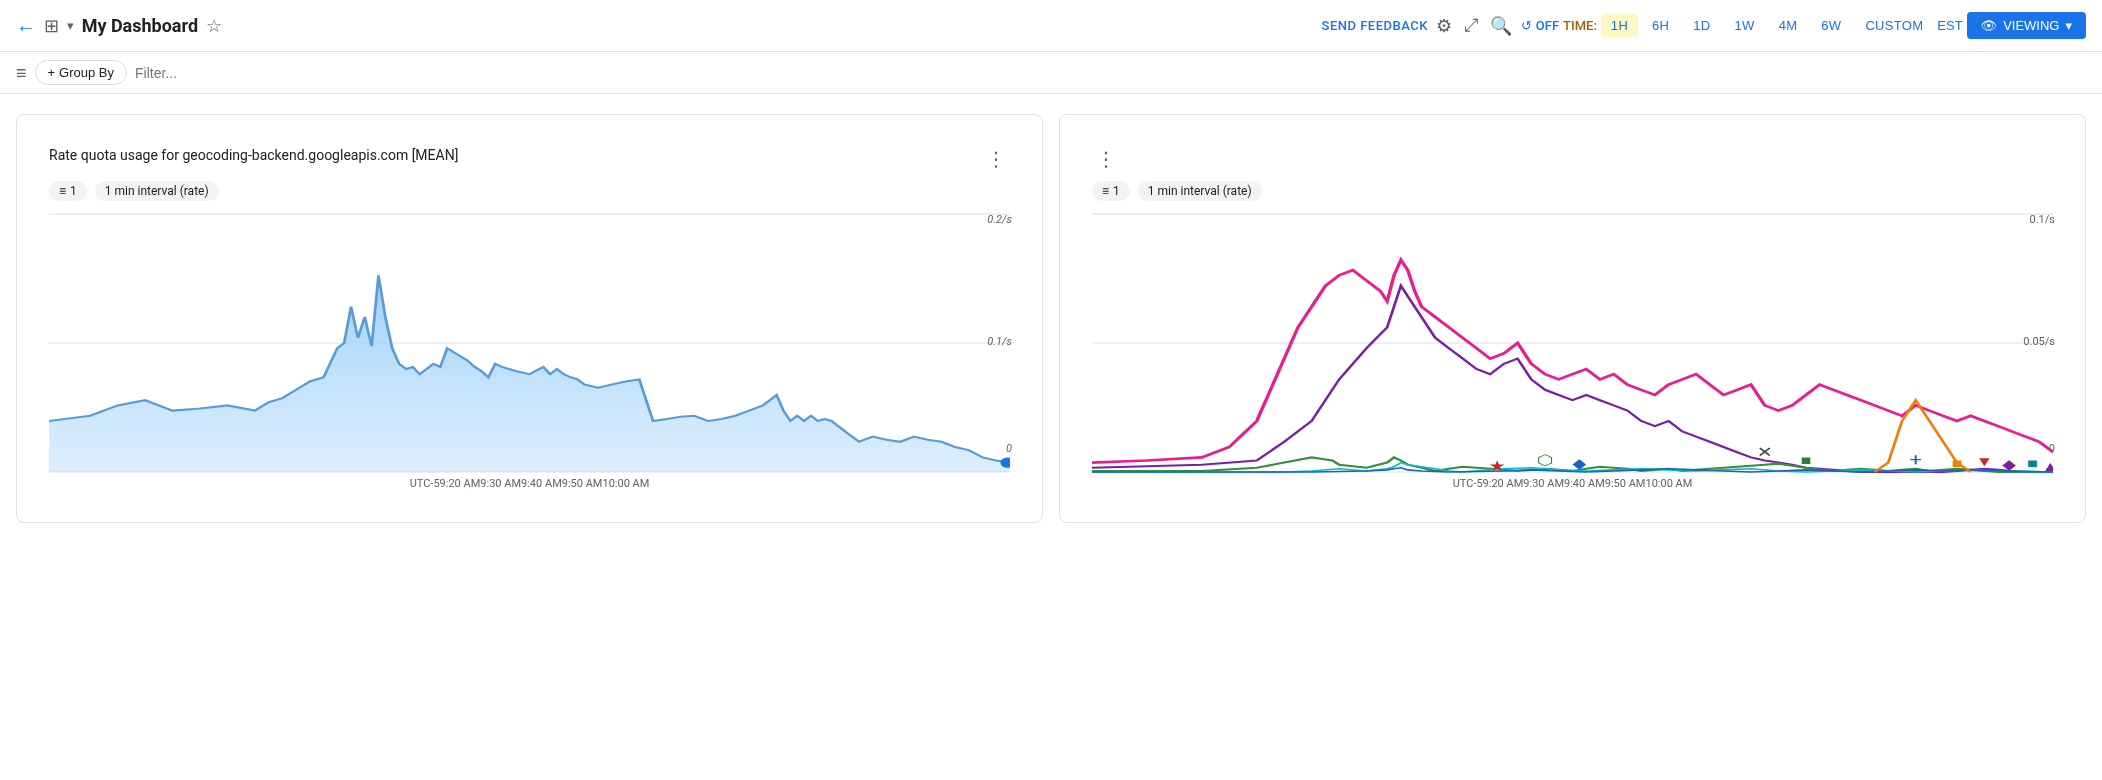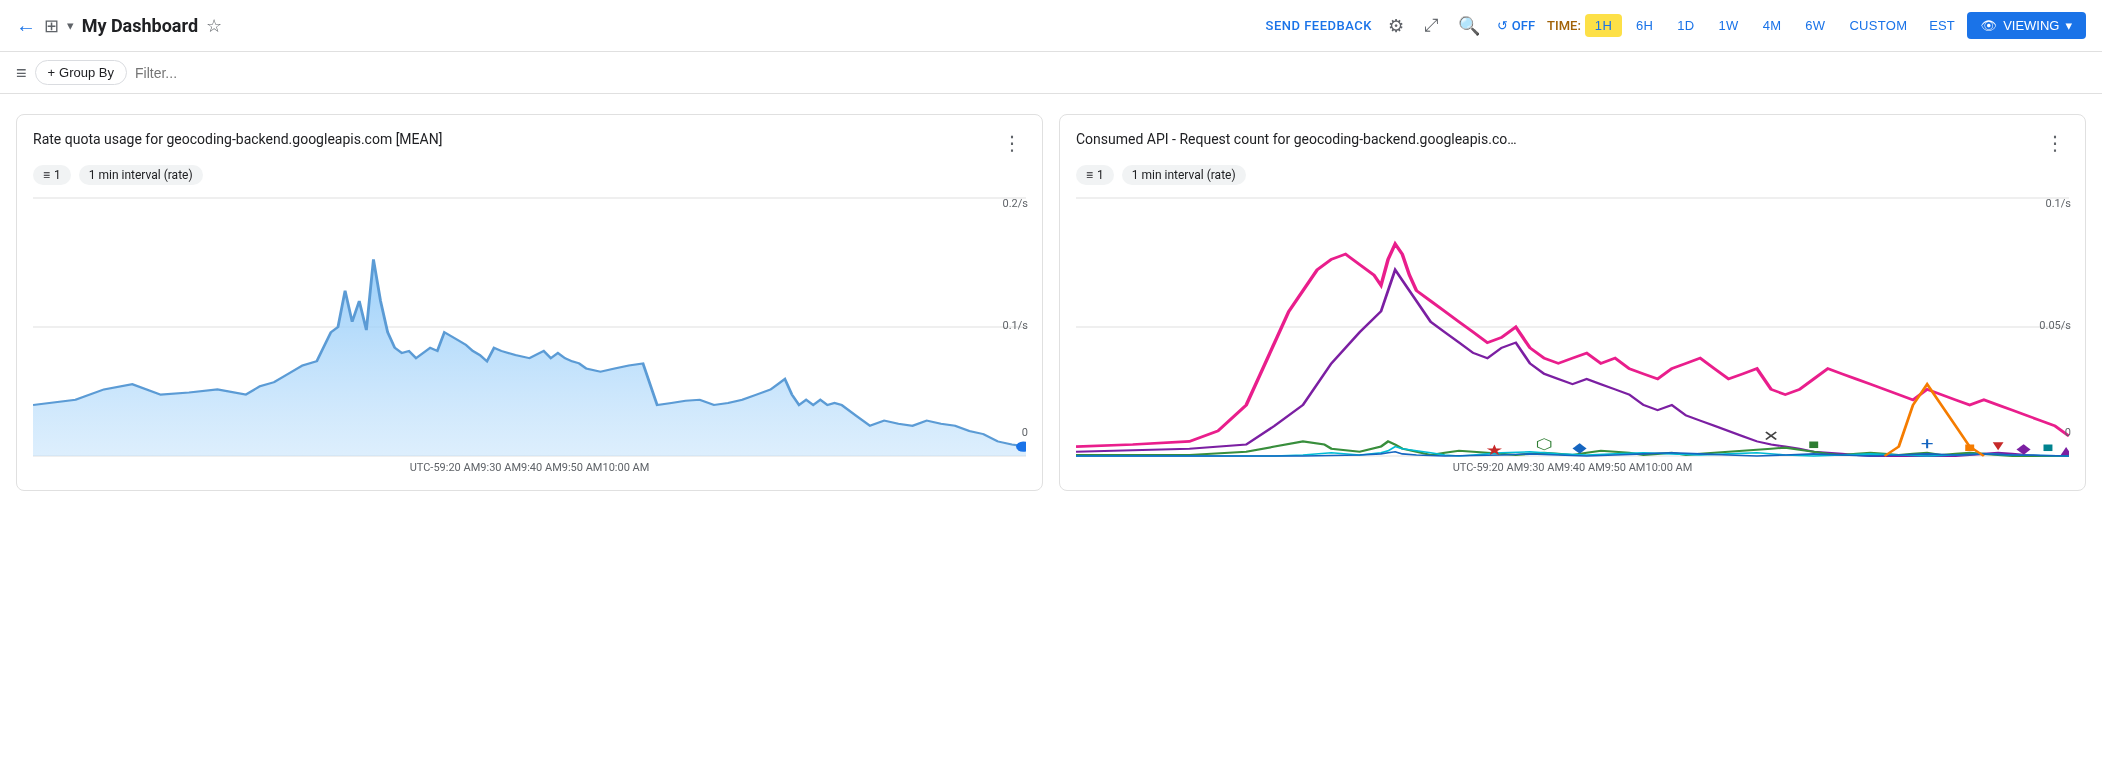--- a/index.html
+++ b/index.html
@@ -12,39 +12,39 @@
       padding: 0 16px;
       height: 52px;
       border-bottom: 1px solid #e0e0e0;
       gap: 8px;
     }
     .header-left { display: flex; align-items: center; gap: 8px; flex: 1; }
     .back-btn { color: #1a73e8; cursor: pointer; background: none; border: none; font-size: 20px; }
     .grid-icon { color: #5f6368; font-size: 18px; cursor: pointer; }
     .dashboard-title { font-size: 18px; font-weight: 700; color: #202124; }
     .star-icon { color: #5f6368; font-size: 18px; cursor: pointer; }
-    .header-center { display: flex; align-items: center; gap: 12px; }
+    .header-center { display: flex; align-items: center; gap: 4px; }
     .send-feedback { color: #1a73e8; font-size: 13px; font-weight: 500; cursor: pointer; text-transform: uppercase; letter-spacing: 0.5px; }
     .icon-btn { color: #5f6368; font-size: 18px; cursor: pointer; background: none; border: none; padding: 4px; }
     .auto-refresh { display: flex; align-items: center; gap: 4px; color: #1a73e8; font-size: 13px; font-weight: 500; cursor: pointer; }
     .time-section { display: flex; align-items: center; gap: 4px; }
     .time-label { color: #a16207; font-size: 13px; font-weight: 500; }
     .time-btn {
       padding: 4px 10px;
       border: none;
       background: none;
       color: #1a73e8;
       font-size: 13px;
       font-weight: 500;
       cursor: pointer;
       border-radius: 4px;
       letter-spacing: 0.3px;
     }
     .time-btn.active {
-      background: #fde047;
+      background: #fef9c3;
       color: #1a73e8;
     }
     .timezone-btn { color: #1a73e8; font-size: 13px; font-weight: 500; cursor: pointer; background: none; border: none; }
     .viewing-btn {
       display: flex;
       align-items: center;
       gap: 6px;
       background: #1a73e8;
       color: #fff;
       border: none;
@@ -89,21 +89,21 @@
       display: flex;
       padding: 20px 16px;
       gap: 16px;
     }
 
     
     .chart-card {
       flex: 1;
       border: 1px solid #e0e0e0;
       border-radius: 8px;
-      padding: 16px;
+      padding: 32px;
       background: #fff;
     }
     .chart-header {
       display: flex;
       align-items: flex-start;
       justify-content: space-between;
       margin-bottom: 10px;
     }
     .chart-title {
       font-size: 14px;
@@ -210,21 +210,21 @@
     <div class="chart-tags">
       <div class="chart-tag">
         <span>≡</span>
         <span>1</span>
       </div>
       <div class="chart-tag">
         <span>1 min interval (rate)</span>
       </div>
     </div>
     <div class="chart-area">
-      <div style="position:relative;">
+      <div style="position:relative;font-style:italic;">
         <svg class="chart-svg" viewBox="0 0 700 250" preserveAspectRatio="none" style="display:block;">
 
           <line x1="0" y1="1" x2="700" y2="1" stroke="#e0e0e0" stroke-width="1"></line>
           <line x1="0" y1="125" x2="700" y2="125" stroke="#e0e0e0" stroke-width="1"></line>
           <line x1="0" y1="249" x2="700" y2="249" stroke="#e0e0e0" stroke-width="1"></line>
 
           <defs>
             <linearGradient id="blueGrad" x1="0" y1="0" x2="0" y2="1">
               <stop offset="0%" stop-color="#90CAF9" stop-opacity="0.9"></stop>
               <stop offset="100%" stop-color="#BBDEFB" stop-opacity="0.5"></stop>
@@ -414,21 +414,20 @@
         <span>9:30 AM</span>
         <span>9:40 AM</span>
         <span>9:50 AM</span>
         <span>10:00 AM</span>
       </div>
     </div>
   </div>
 
   <div class="chart-card">
     <div class="chart-header">
-      <span class="chart-title">Consumed API - Request count for geocoding-backend.googleapis.co…</span>
       <button class="chart-menu-btn">⋮</button>
     </div>
     <div class="chart-tags">
       <div class="chart-tag">
         <span>≡</span>
         <span>1</span>
       </div>
       <div class="chart-tag">
         <span>1 min interval (rate)</span>
       </div>

